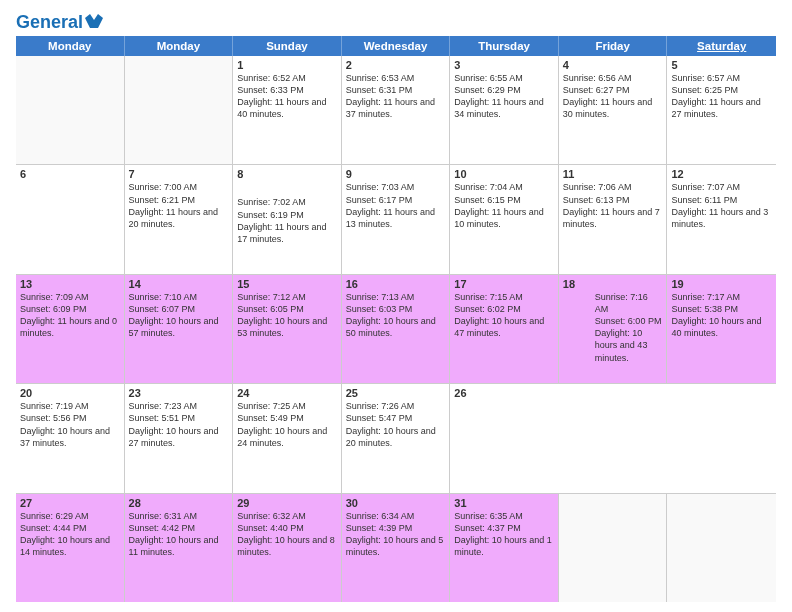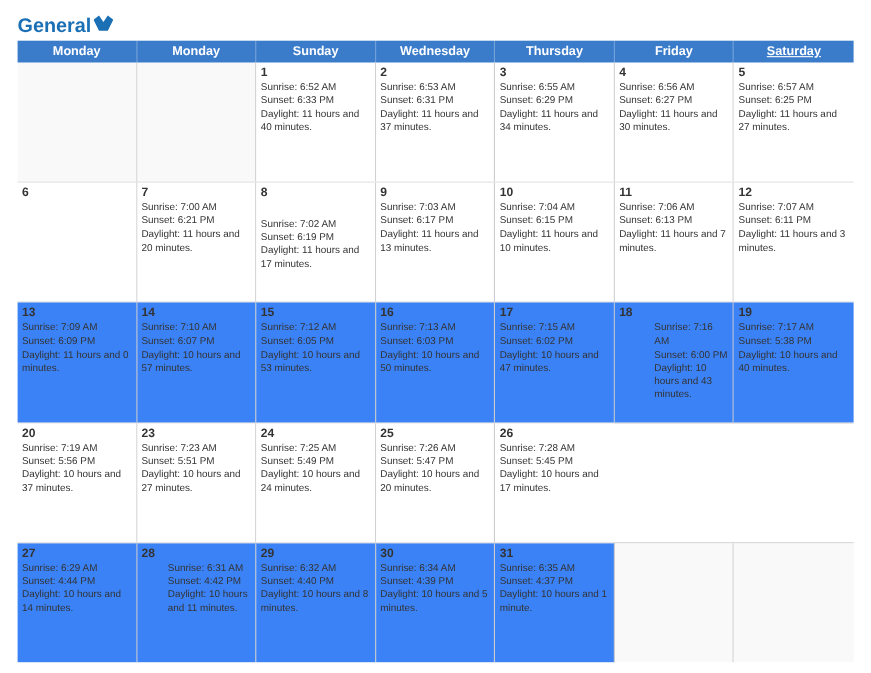--- a/index.html
+++ b/index.html
@@ -88,21 +88,21 @@
       border-right: 1px solid #ccc;
       padding: 3px 4px;
       font-size: 9.5px;
       color: #333;
       background: #fff;
       vertical-align: top;
       min-height: 0;
     }
     .cal-cell:last-child { border-right: none; }
     .cal-cell.empty { background: #f9f9f9; }
-    .cal-cell.shaded { background: #3b82f6; }
+    .cal-cell.shaded { background: #f0abfc; }
     .day-num {
       font-size: 11px;
       font-weight: bold;
       margin-bottom: 1px;
       display: block;
     }
     .cell-text {
       font-size: 9px;
       line-height: 1.35;
       color: #333;
@@ -286,35 +286,32 @@
 Daylight: 10 hours and 24 minutes.</div>
           </div>
           <div class="cal-cell">
             <span class="day-num">25</span>
             <div class="cell-text" style="white-space: pre-line;">Sunrise: 7:26 AM
 Sunset: 5:47 PM
 Daylight: 10 hours and 20 minutes.</div>
           </div>
           <div class="cal-cell">
             <span class="day-num">26</span>
-            <div class="cell-text" style="white-space: pre-line;">Sunrise: 7:28 AM
-Sunset: 5:45 PM
-Daylight: 10 hours and 17 minutes.</div>
           </div>
         </div>
         <div class="cal-row">
           <div class="cal-cell shaded">
             <span class="day-num">27</span>
             <div class="cell-text" style="white-space: pre-line;">Sunrise: 6:29 AM
 Sunset: 4:44 PM
 Daylight: 10 hours and 14 minutes.</div>
           </div>
           <div class="cal-cell shaded">
             <span class="day-num">28</span>
-            <div class="cell-text" style="white-space: pre-line; margin-left: 24px;">Sunrise: 6:31 AM
+            <div class="cell-text" style="white-space: pre-line;">Sunrise: 6:31 AM
 Sunset: 4:42 PM
 Daylight: 10 hours and 11 minutes.</div>
           </div>
           <div class="cal-cell shaded">
             <span class="day-num">29</span>
             <div class="cell-text" style="white-space: pre-line;">Sunrise: 6:32 AM
 Sunset: 4:40 PM
 Daylight: 10 hours and 8 minutes.</div>
           </div>
           <div class="cal-cell shaded">

